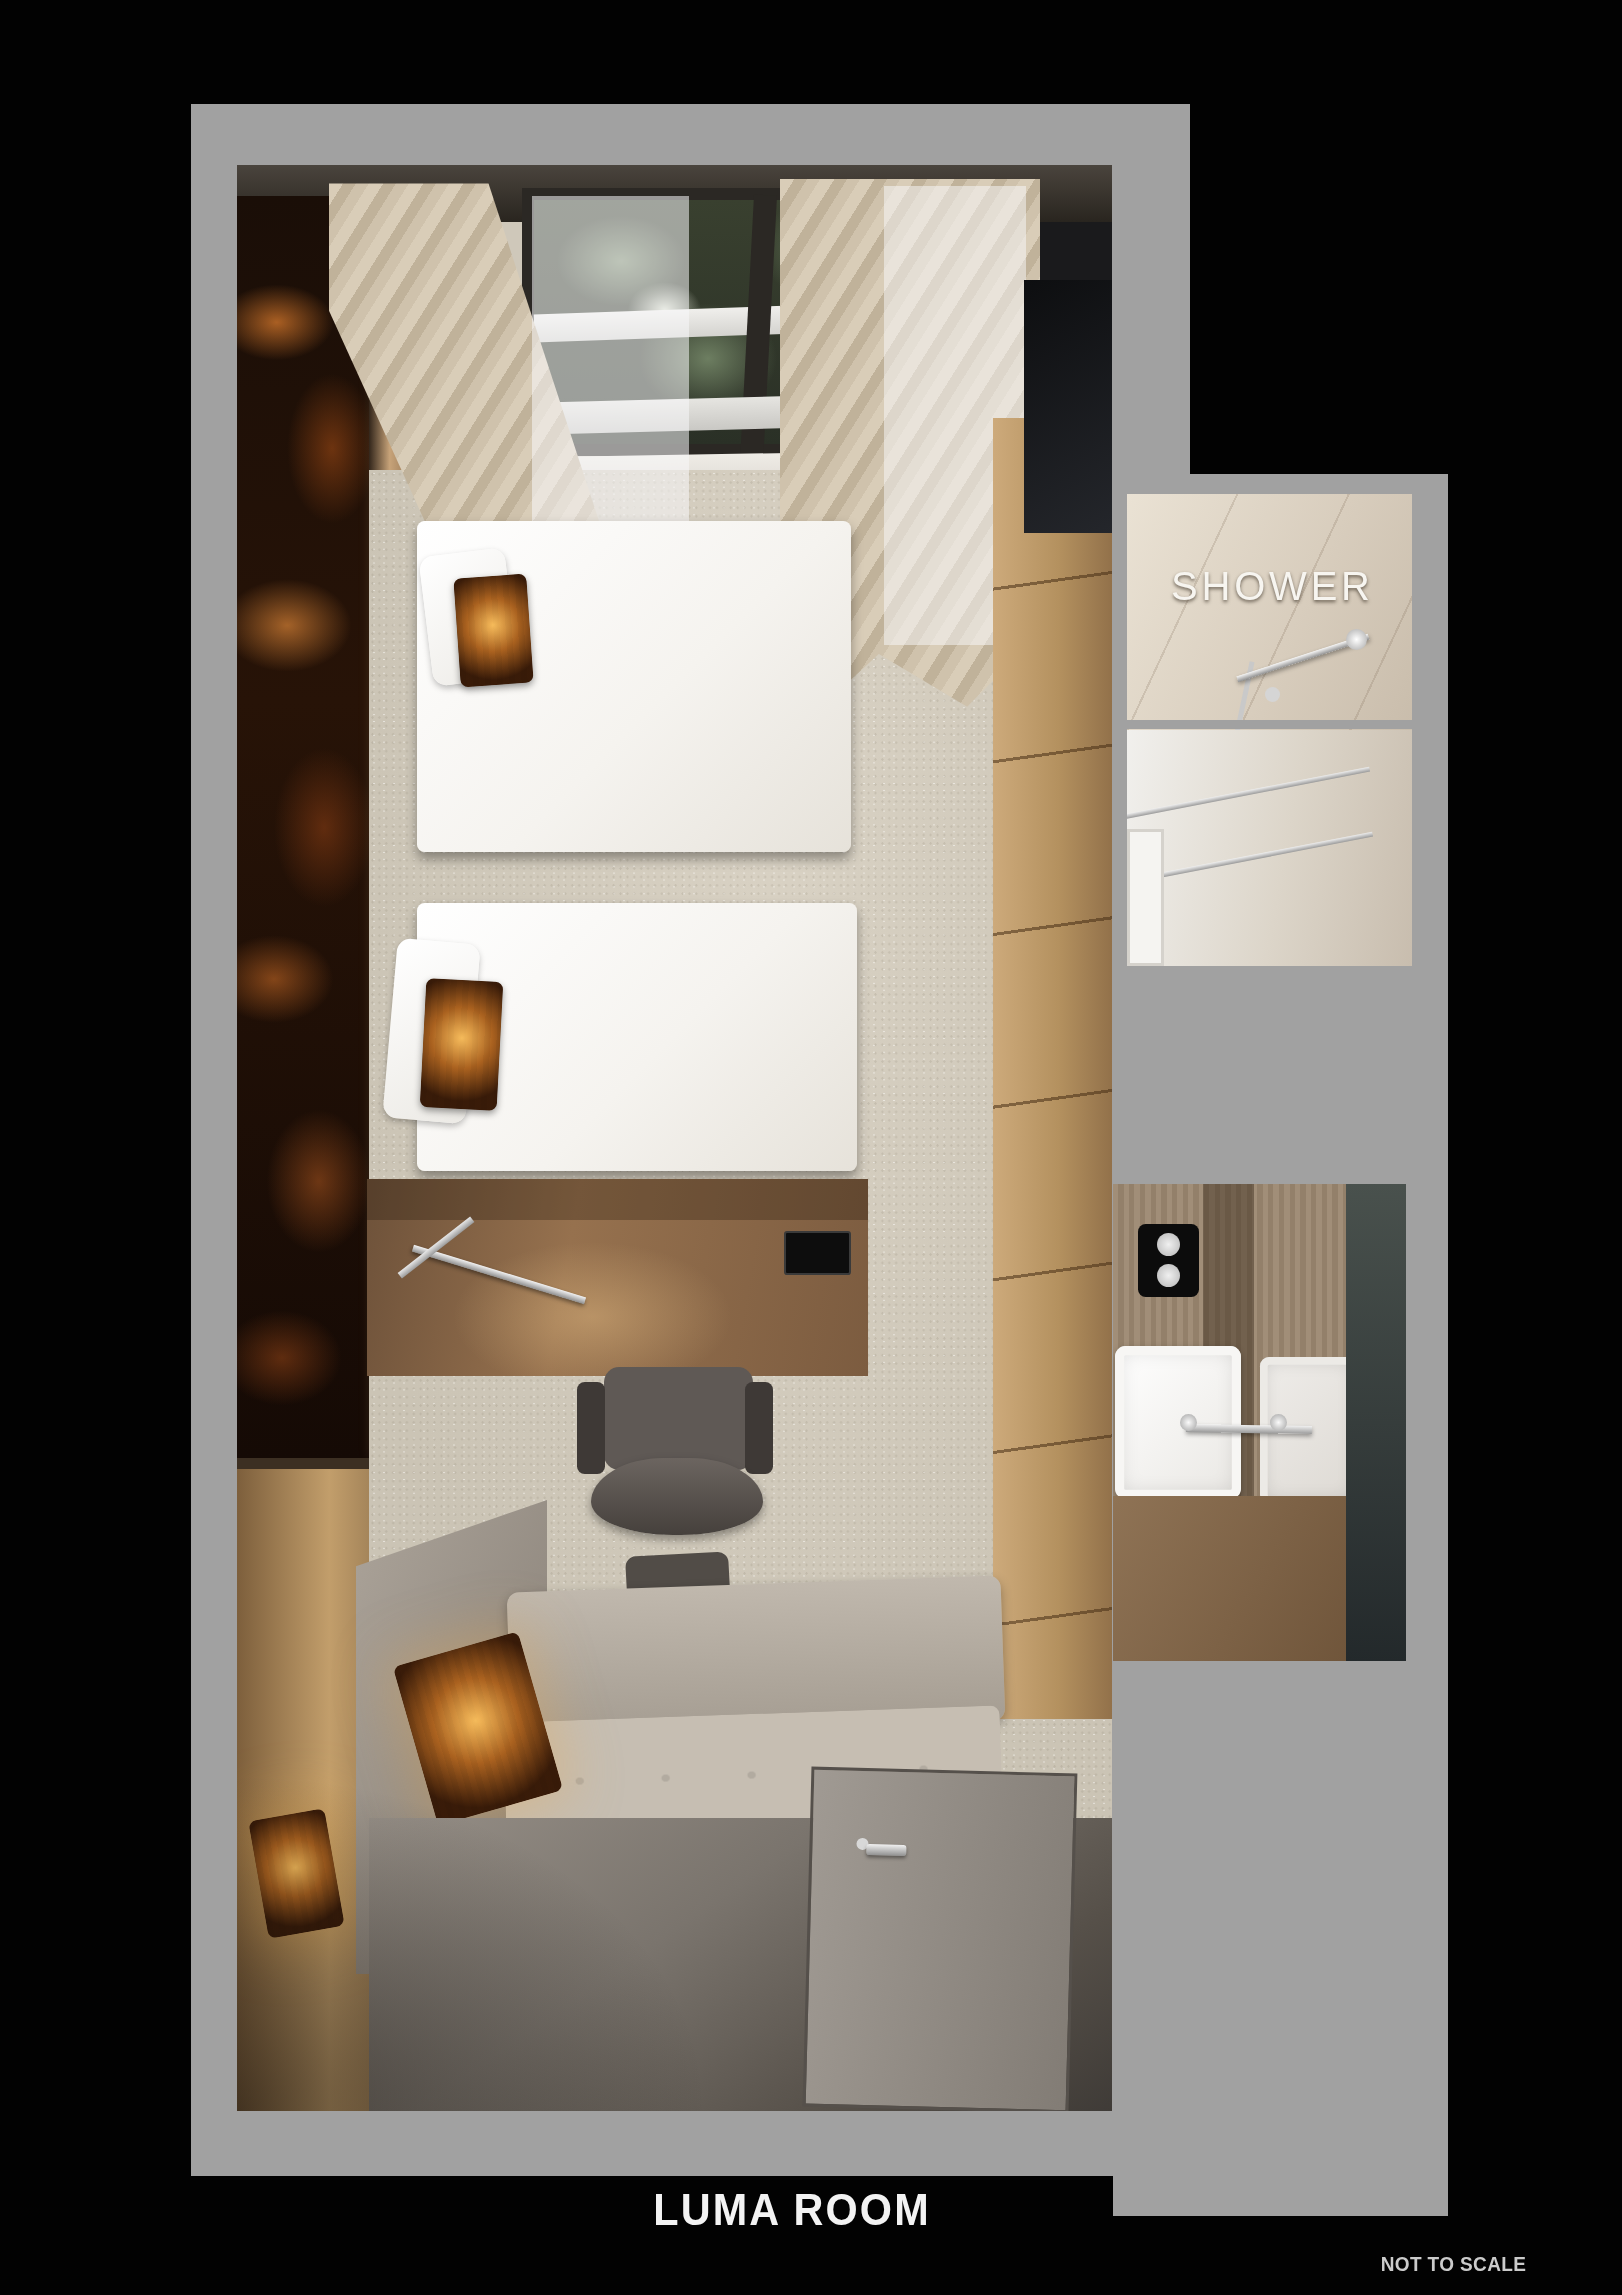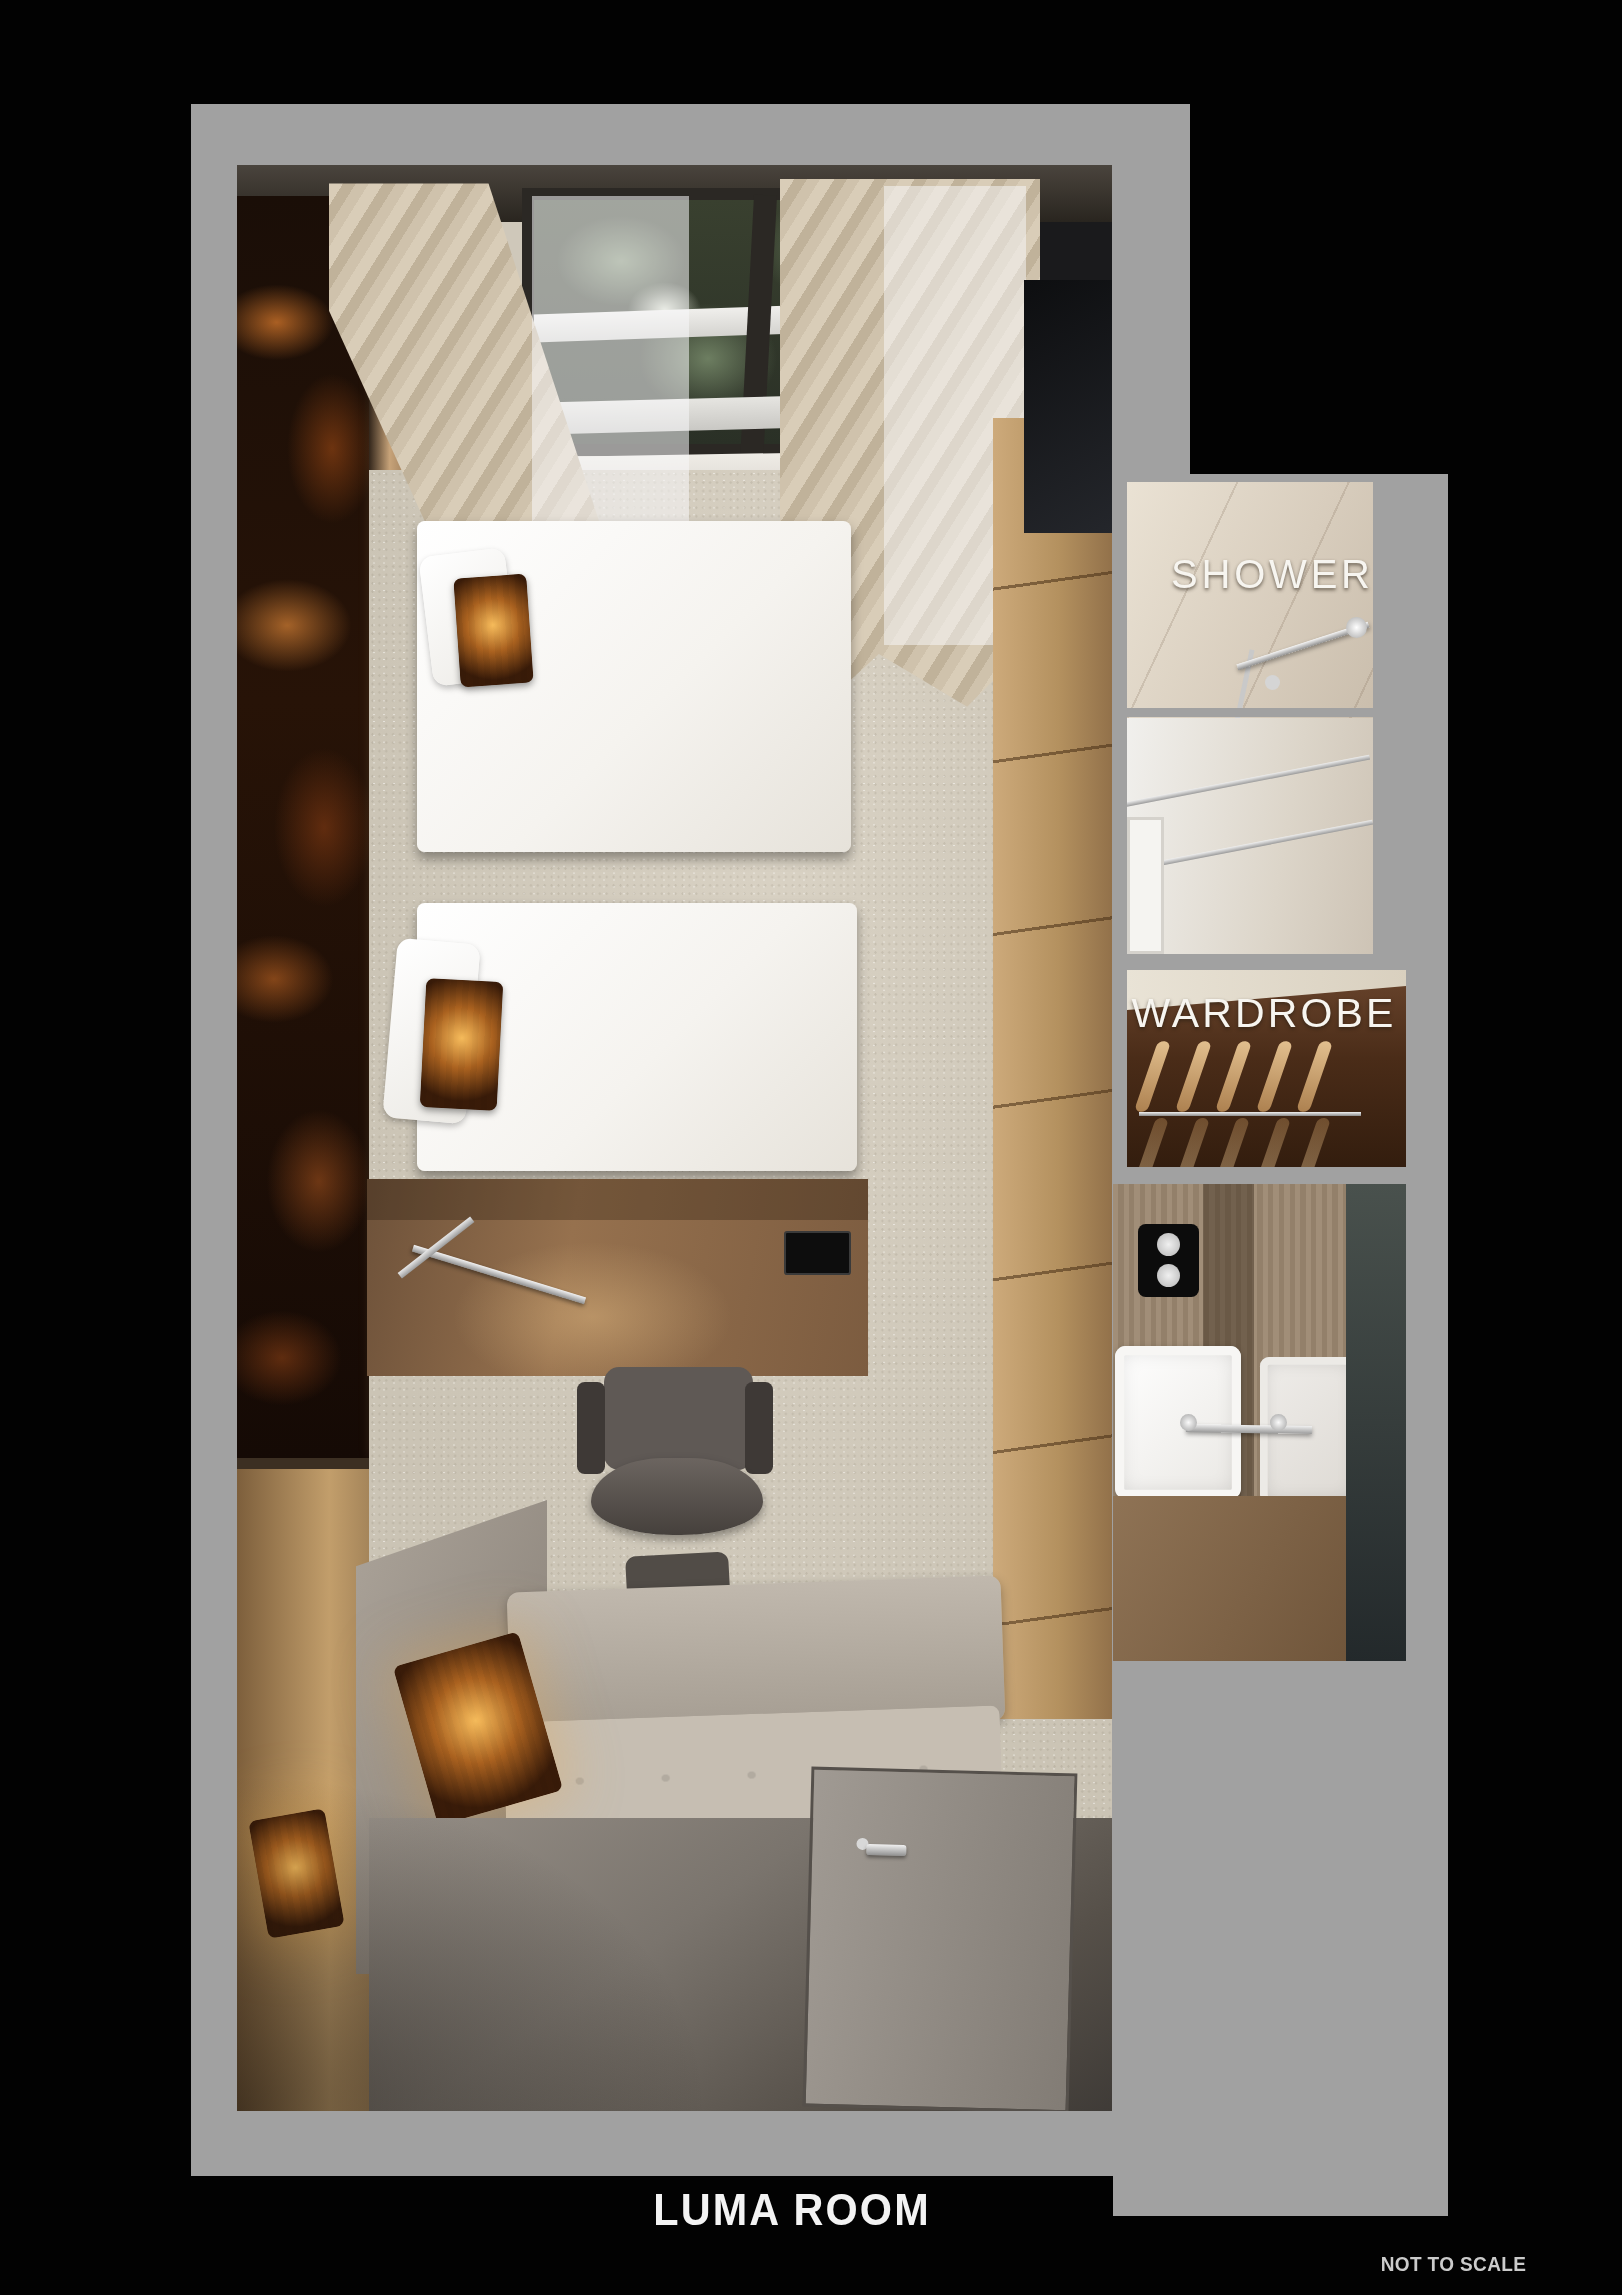--- a/index.html
+++ b/index.html
@@ -6,21 +6,21 @@
   .canvas{position:relative;width:1622px;height:2295px;background:#020202;overflow:hidden;
           font-family:"Liberation Sans",sans-serif;}
   .abs{position:absolute;}
   
   .frame{position:absolute;background:#a1a1a1;z-index:1;}
   .frame-main{left:191px;top:104px;width:999px;height:2072px;}
   .frame-ext{left:1113px;top:474px;width:335px;height:1742px;}
   
   .render{position:absolute;overflow:hidden;z-index:2;}
   .bedroom{left:237px;top:165px;width:875px;height:1946px;background:#cfc8ba;}
-  .shower-room{left:1127px;top:482px;width:246px;height:472px;
+  .shower-room{left:1127px;top:494px;width:285px;height:472px;
       background:linear-gradient(115deg,#eae2d4 0%,#d8cdbd 45%,#bfb2a0 100%);}
   .wardrobe-room{left:1127px;top:970px;width:279px;height:197px;
       background:linear-gradient(180deg,#6a452d 0%,#4a2c18 45%,#331d0e 100%);}
   .bath{left:1113px;top:1184px;width:293px;height:477px;background:#8f7c66;}
   .wc-room{left:1114px;top:1686px;width:295px;height:327px;background:#cfc3ae;}
   
   .pelmet{left:0;top:0;width:875px;height:57px;background:linear-gradient(180deg,#4a443d,#29251f);}
   .marble{left:0;top:31px;width:132px;height:1263px;background:
       radial-gradient(ellipse 92px 61px at 30% 10%, rgba(205,115,42,.8), transparent 62%),
       radial-gradient(ellipse 69px 115px at 72% 20%, rgba(150,70,20,.65), transparent 65%),
@@ -237,35 +237,20 @@
     <div class="abs s-valve"></div>
     <div class="abs s-divider"></div>
     <div class="abs glass-zone">
       <div class="abs shelf-bar shelf1"></div>
       <div class="abs shelf-bar shelf2"></div>
       <div class="abs glass-doorframe"></div>
     </div>
     <div class="room-label shower-label">SHOWER</div>
   </div>
 
-  <div class="render wardrobe-room">
-    <div class="abs w-cream"></div>
-    <div class="abs hanger h1"></div>
-    <div class="abs hanger h2"></div>
-    <div class="abs hanger h3"></div>
-    <div class="abs hanger h4"></div>
-    <div class="abs hanger h5"></div>
-    <div class="abs w-rail"></div>
-    <div class="abs hanger h1 reflect"></div>
-    <div class="abs hanger h2 reflect"></div>
-    <div class="abs hanger h3 reflect"></div>
-    <div class="abs hanger h4 reflect"></div>
-    <div class="abs hanger h5 reflect"></div>
-    <div class="room-label wardrobe-label">WARDROBE</div>
-  </div>
 
   <div class="render bath">
     <div class="abs bath-wall"></div>
     <div class="abs bath-darkcol"></div>
     <div class="abs flush">
       <div class="abs flush-btn fb1"></div>
       <div class="abs flush-btn fb2"></div>
     </div>
     <div class="abs sink1"></div>
     <div class="abs sink2"></div>

